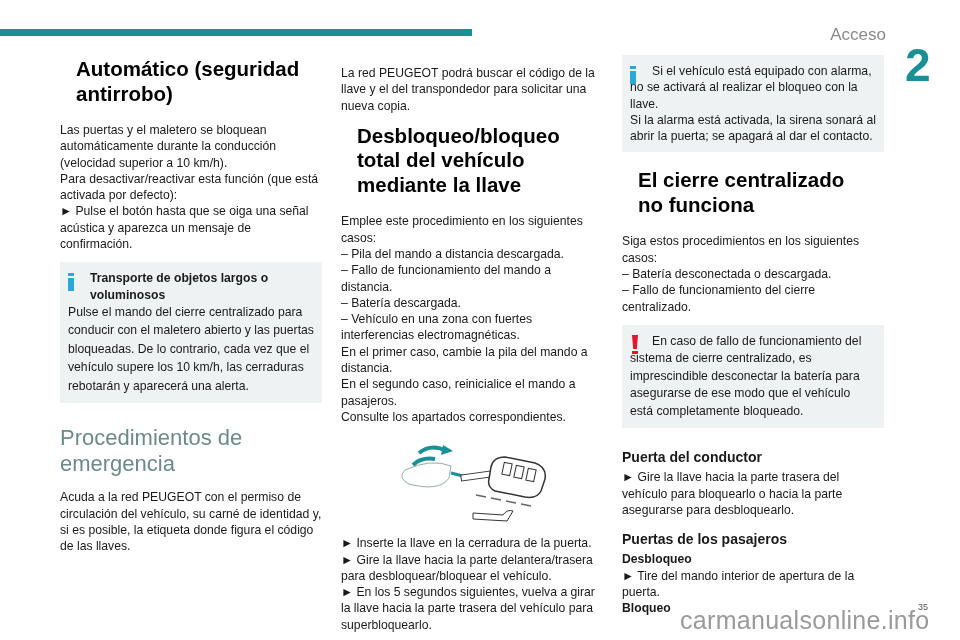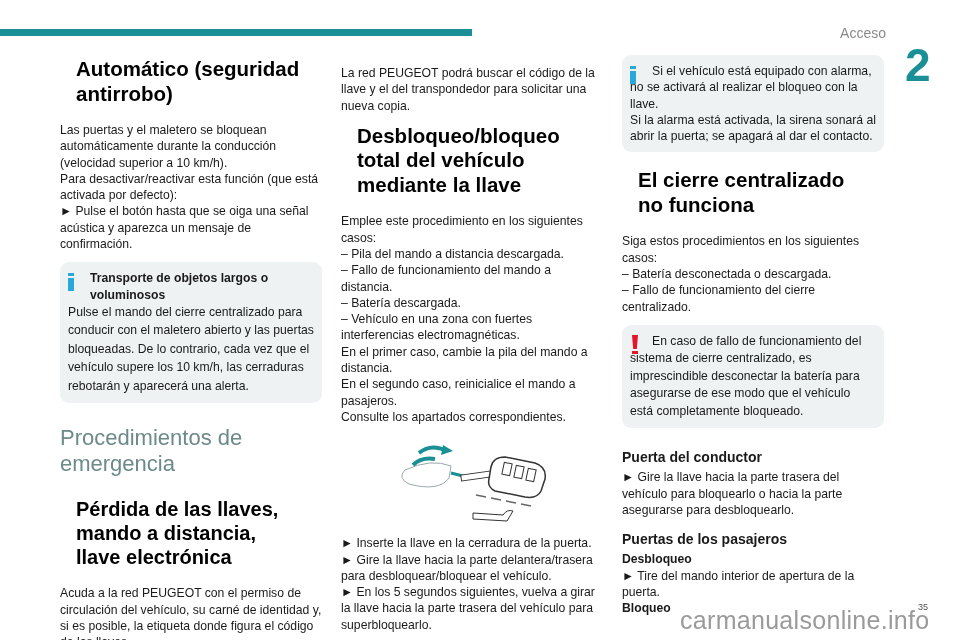--- a/index.html
+++ b/index.html
@@ -1,31 +1,31 @@
 <!DOCTYPE html>
 <html><head>
 <meta charset="utf-8">
 <style>
   html, body { margin:0; padding:0; }
   body { width:960px; height:640px; background:#ffffff; position:relative; overflow:hidden;
          font-family:"Liberation Sans", sans-serif; color:#1a1a1a; }
   .topbar { position:absolute; left:0; top:29px; width:472px; height:7px; background:#1a8f96; }
-  .section-label { position:absolute; right:74px; top:25px; font-size:14px; color:#8a8a8a; }
+  .section-label { position:absolute; right:74px; top:25px; font-size:17px; color:#8a8a8a; }
   .chapter-num { position:absolute; left:905px; top:42px; font-size:46px; font-weight:bold; color:#1a8f96; line-height:1; }
   .col { position:absolute; top:55px; width:262px; }
   .col1 { left:60px; }
   .col2 { left:341px; }
   .col3 { left:622px; }
   p { margin:0; font-size:12.2px; line-height:16.3px; }
   h2 { margin:16px; font-size:20px; line-height:24px; font-weight:bold; color:#000000; }
   h2.big { font-size:20.5px; line-height:24.5px; }
   h1.emerg { margin:0; font-size:22px; line-height:26px; font-weight:normal; color:#6b8a88; }
   h3 { margin:0; font-size:14px; line-height:18px; font-weight:bold; }
   .subhead { font-weight:bold; font-size:12.2px; line-height:16.3px; }
-  .note { background:#eef2f3; padding:8px 8px 8px 8px; position:relative;border-radius:9px; }
+  .note { background:#eef2f3; padding:8px 8px 8px 8px; position:relative; }
   .note .icon-i { position:absolute; left:8px; top:11px; width:6px; height:18px; }
   .note .icon-i .dot { width:6px; height:3px; background:#29a8dc; margin-bottom:2px; }
   .note .icon-i .bar { width:6px; height:13px; background:#29a8dc; }
   .note .icon-warn { position:absolute; left:10px; top:10px; width:6px; height:20px; }
   .note .icon-warn .bar { width:6px; height:14px; background:#e4162c; margin-bottom:2px; clip-path:polygon(0 0,100% 0,80% 100%,20% 100%); }
   .note .icon-warn .dot { width:6px; height:3px; background:#e4162c; }
   .indent { padding-left:22px; }
   .bold { font-weight:bold; }
   .figure { width:262px; height:92px; position:relative; }
   .watermark { position:absolute; left:680px; top:606px; font-size:25px; color:#9a9a9a; letter-spacing:0.3px; }
@@ -47,21 +47,20 @@
   </div>
   <div class="note" style="margin-top:10px;">
     <div class="icon-i">
         <div class="dot"></div>
         <div class="bar"></div>
       </div>
     <p class="indent bold">Transporte de objetos largos o voluminosos</p>
     <p style="line-height:18.5px;">Pulse el mando del cierre centralizado para conducir con el maletero abierto y las puertas bloqueadas. De lo contrario, cada vez que el vehículo supere los 10 km/h, las cerraduras rebotarán y aparecerá una alerta.</p>
   </div>
   <h1 class="emerg" style="margin-top:22px;">Procedimientos de emergencia</h1>
-  <h2 style="margin-top:20px;">Pérdida de las llaves, mando a distancia, llave electrónica</h2>
   <p style="margin-top:12px;">Acuda a la red PEUGEOT con el permiso de circulación del vehículo, su carné de identidad y, si es posible, la etiqueta donde figura el código de las llaves.</p>
 </div>
 
 <div class="col col2">
   <p style="margin-top:10px;">La red PEUGEOT podrá buscar el código de la llave y el del transpondedor para solicitar una nueva copia.</p>
   <h2 class="big" style="margin-top:10px;">Desbloqueo/bloqueo total del vehículo mediante la llave</h2>
   <div style="margin-top:4px;">
     <p>Emplee este procedimiento en los siguientes casos:</p>
     <p>–  Pila del mando a distancia descargada.</p>
     <p>–  Fallo de funcionamiento del mando a distancia.</p>

